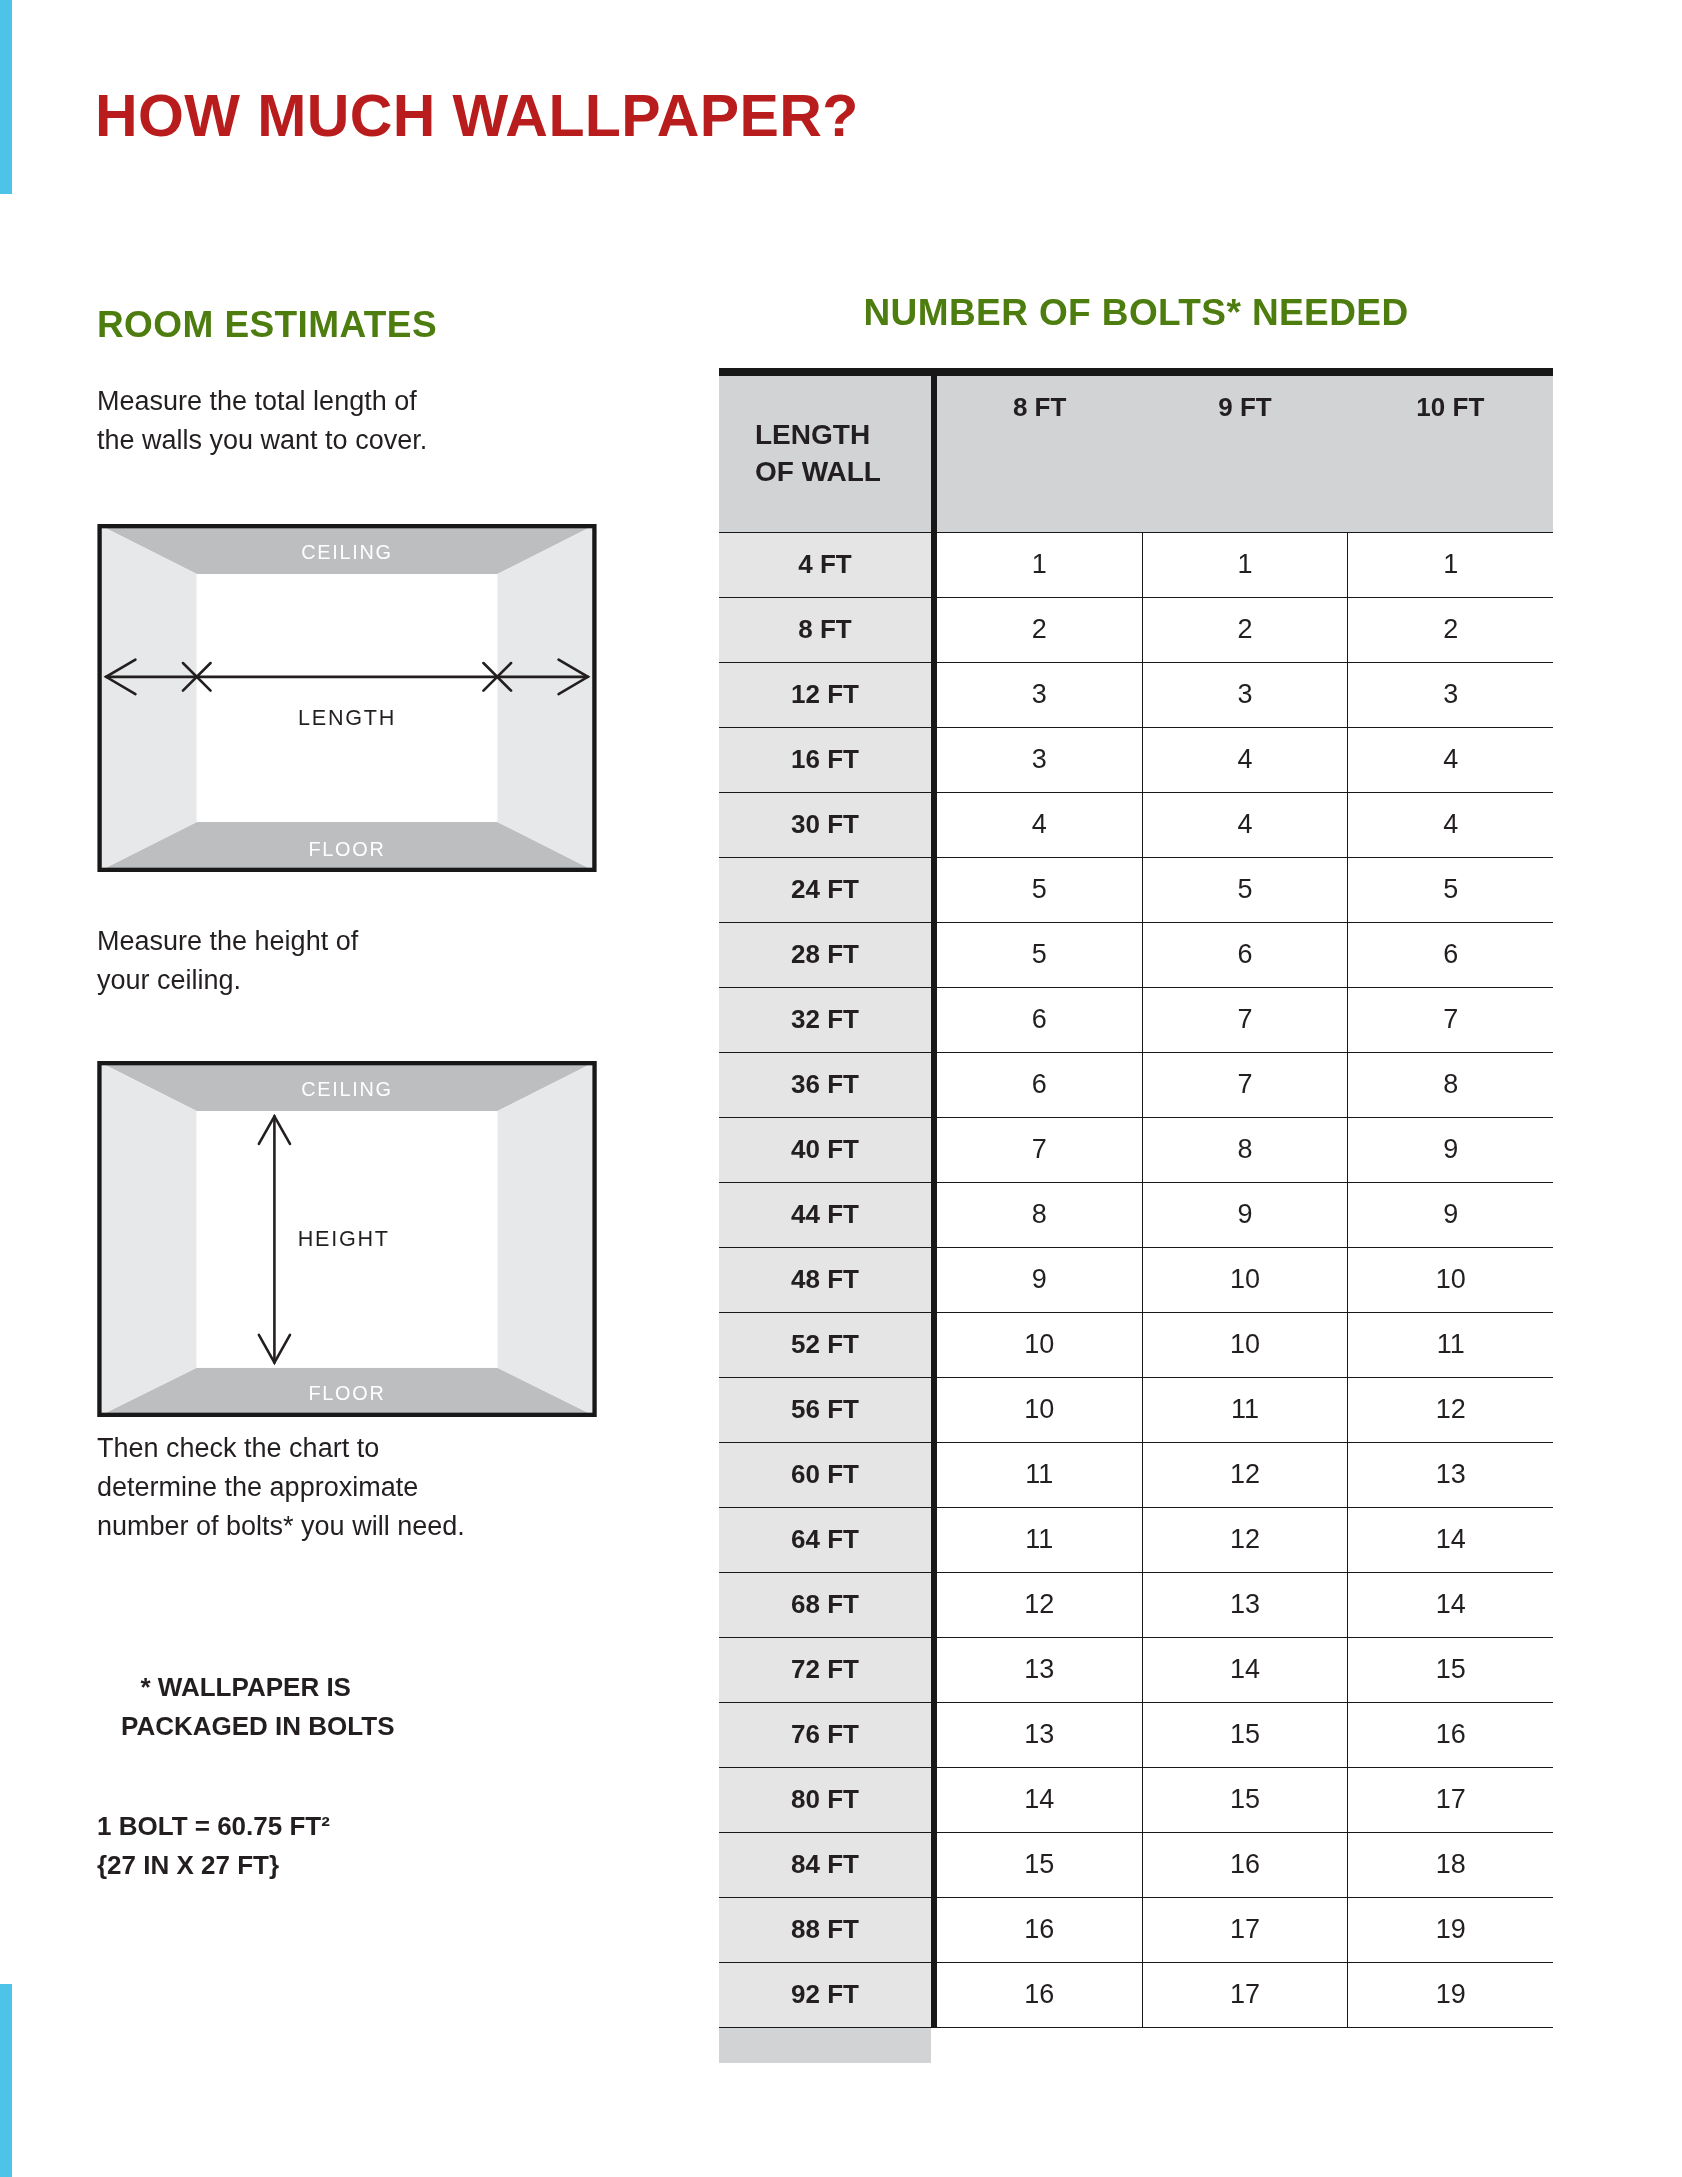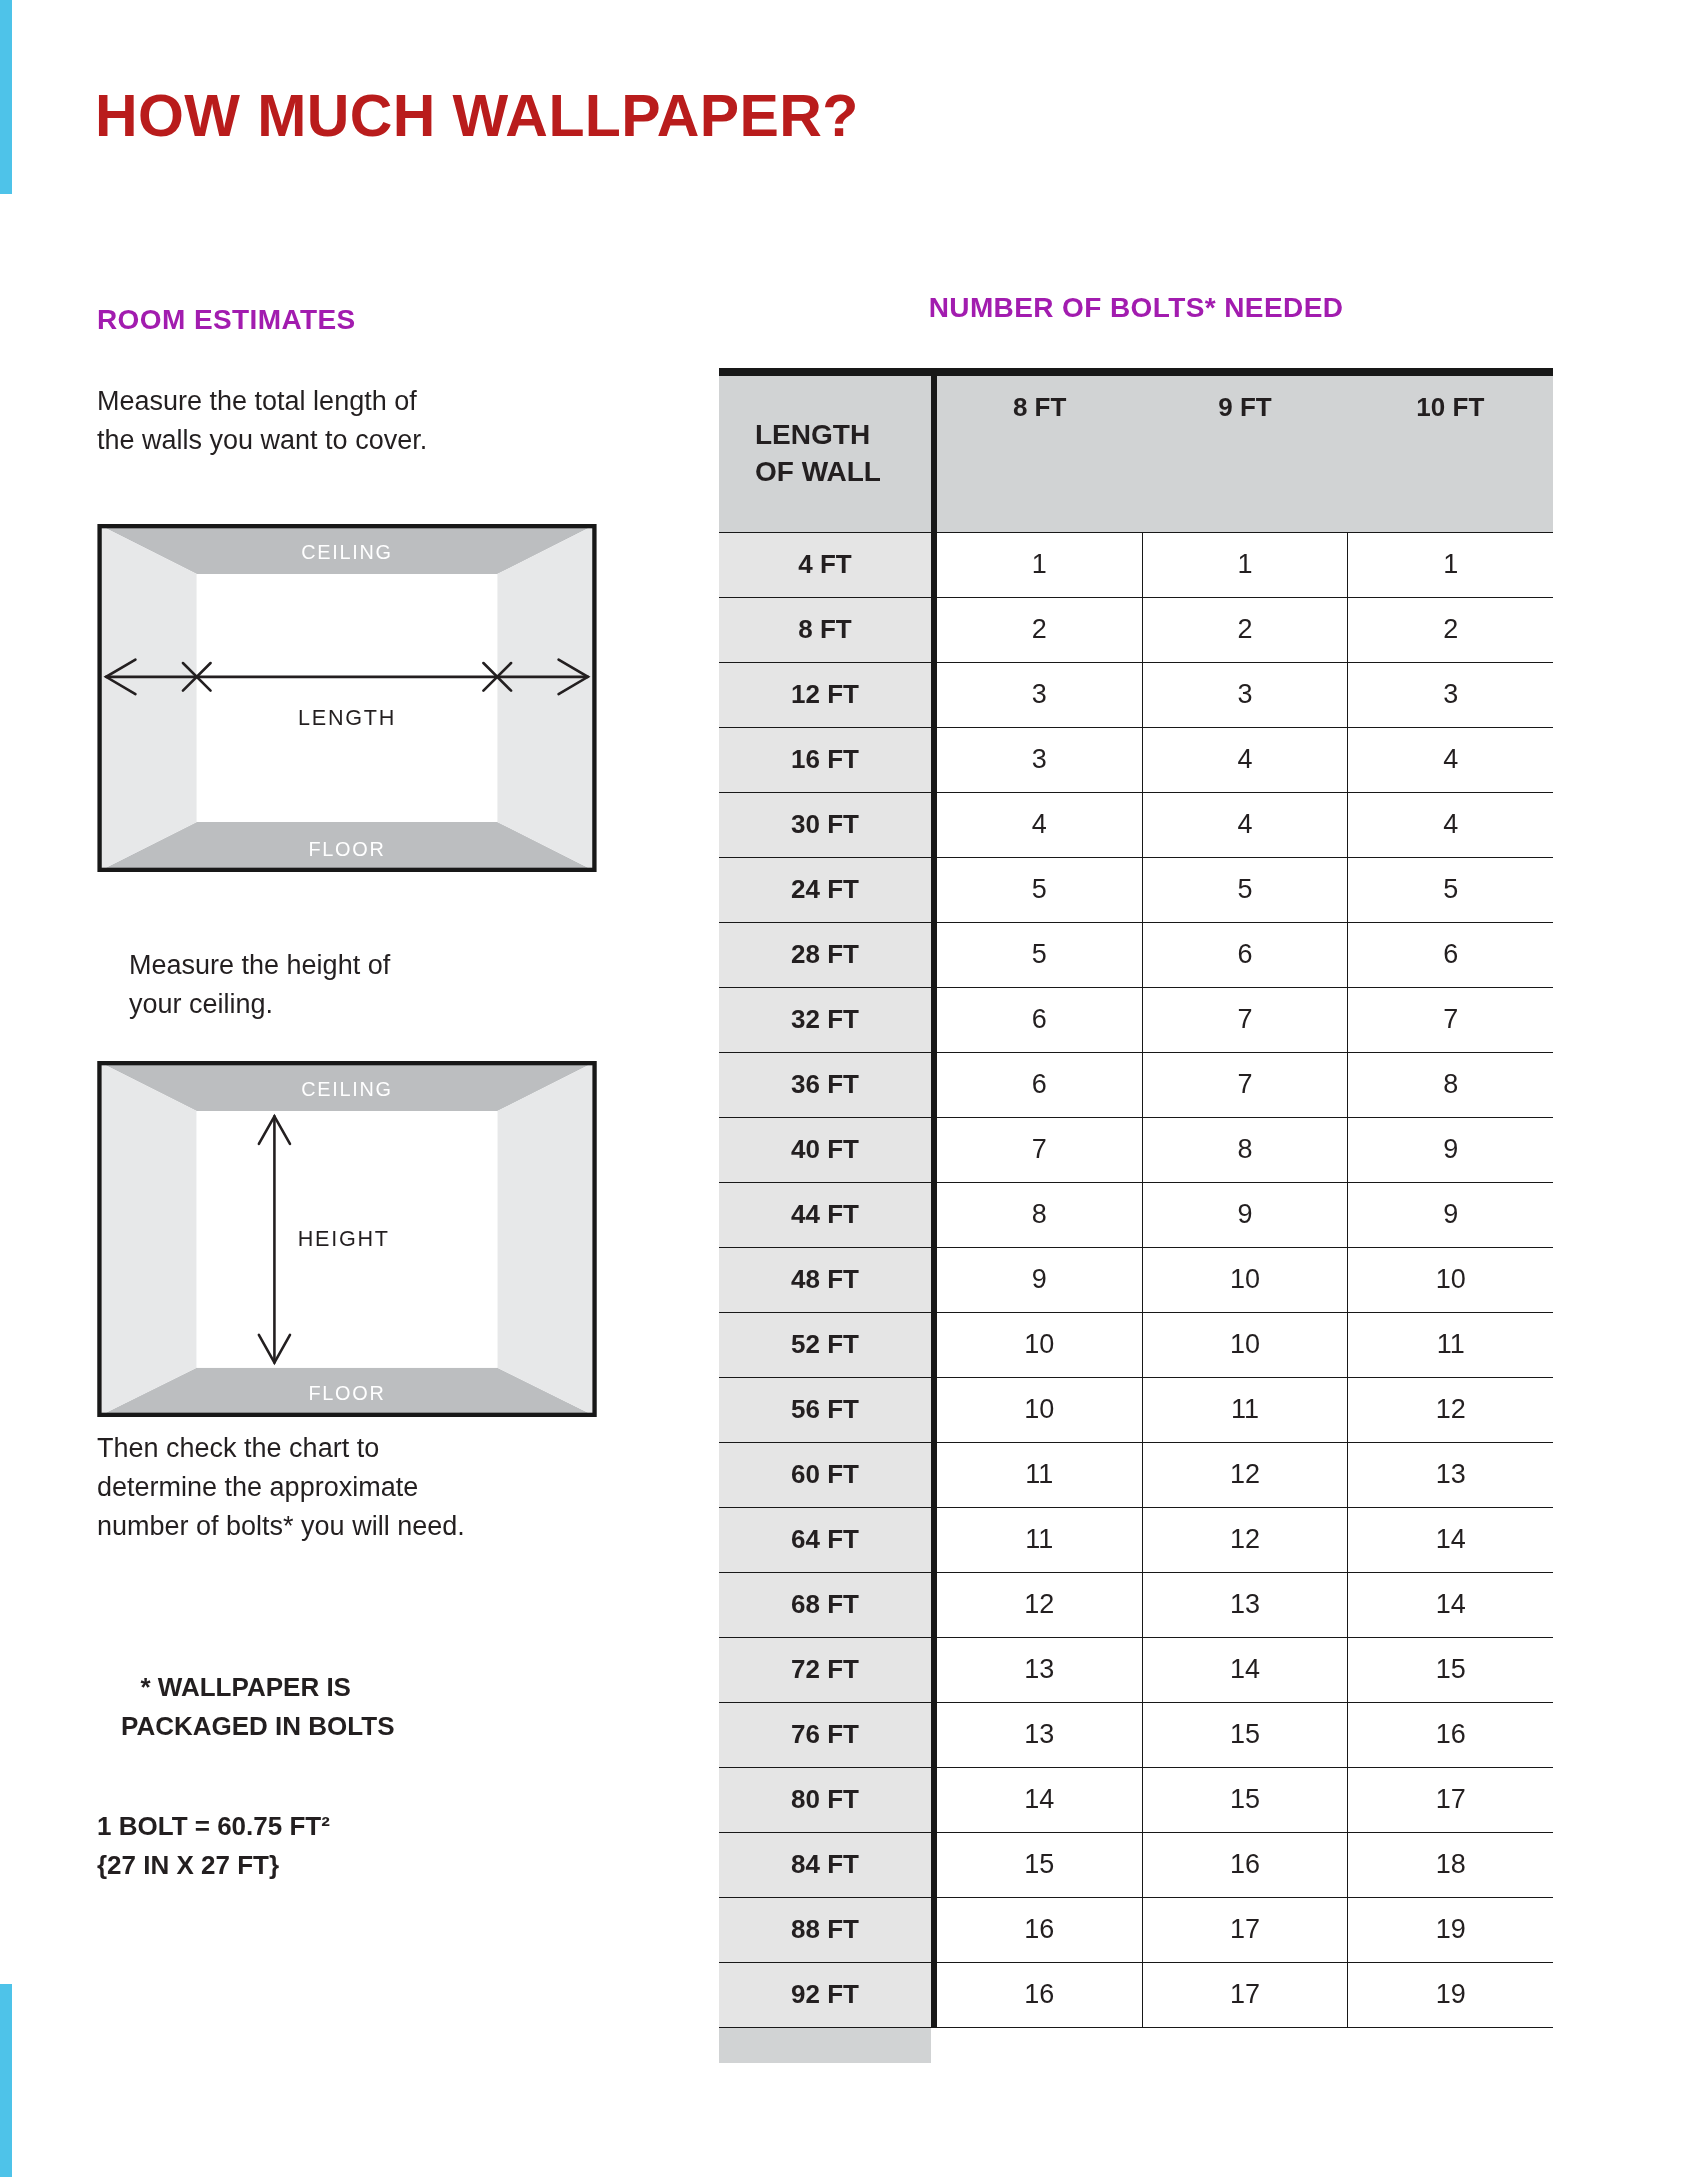--- a/index.html
+++ b/index.html
@@ -10,31 +10,31 @@
   }
   .accent { position:absolute; left:0; width:12px; background:#4EC3E9; }
   .accent.top { top:0; height:194px; }
   .accent.bot { top:1984px; height:194px; }
 
   .page-title {
     position:absolute; left:95px; top:82px;
     font-size:59px; font-weight:700; color:#b91c1c; letter-spacing:0.4px;
   }
   .sec-head {
-    position:absolute; font-size:28px; font-weight:700; color:#a21caf; letter-spacing:0.4px;
+    position:absolute; font-size:37px; font-weight:700; color:#4d7c0f; letter-spacing:0.4px;
   }
   #room-est { left:97px; top:304px; }
   #bolts-head { left:719px; top:292px; width:834px; text-align:center; }
 
   .para {
     position:absolute; left:97px; font-size:27px; line-height:1.45;
     white-space:pre-line; color:#231F20;
   }
   #step1 { top:382px; }
-  #step2 { top:946px;margin-left:32px; }
+  #step2 { top:922px; }
   #step3 { top:1429px; }
 
   .foot { position:absolute; left:97px; font-weight:700; font-size:26px; line-height:1.5; }
   #footnote { top:1668px;text-align:center; }
   #footnote .l2 { padding-left:24px; }
   #boltsize { top:1807px; }
 
   svg.diagram { position:absolute; left:97px; display:block; }
   #diag-length { top:524px; }
   #diag-height { top:1061px; }

